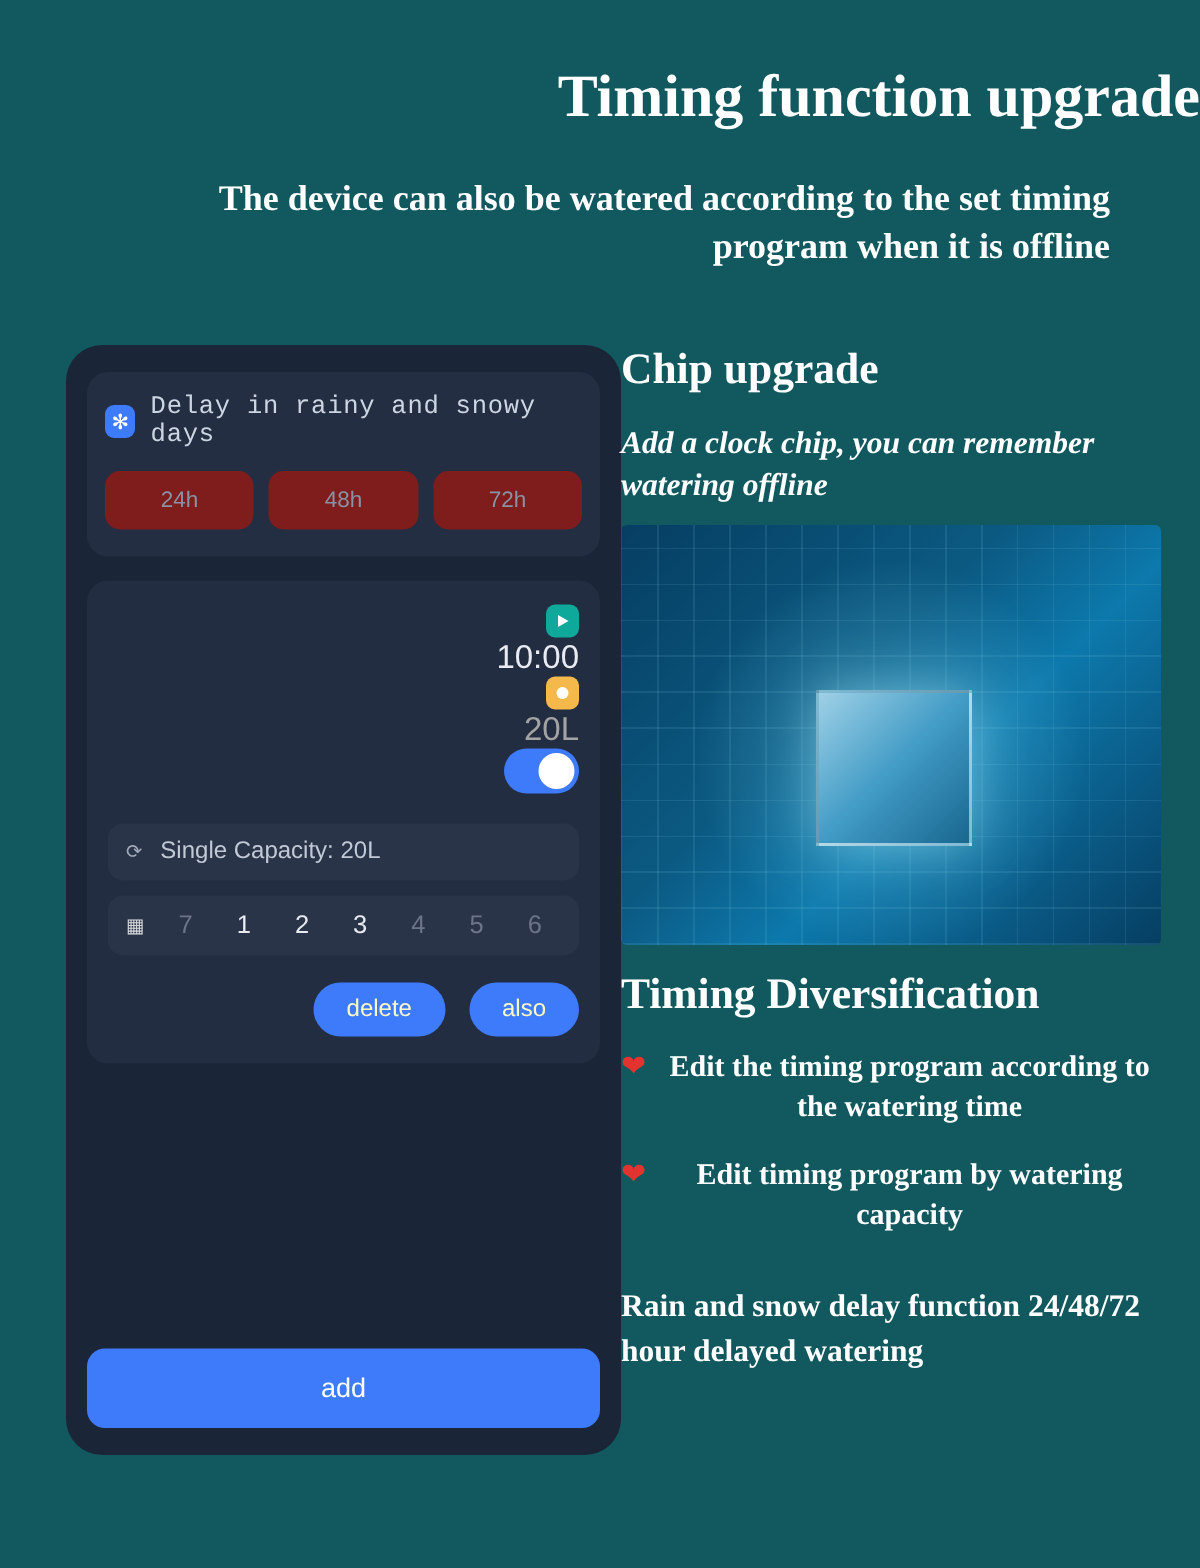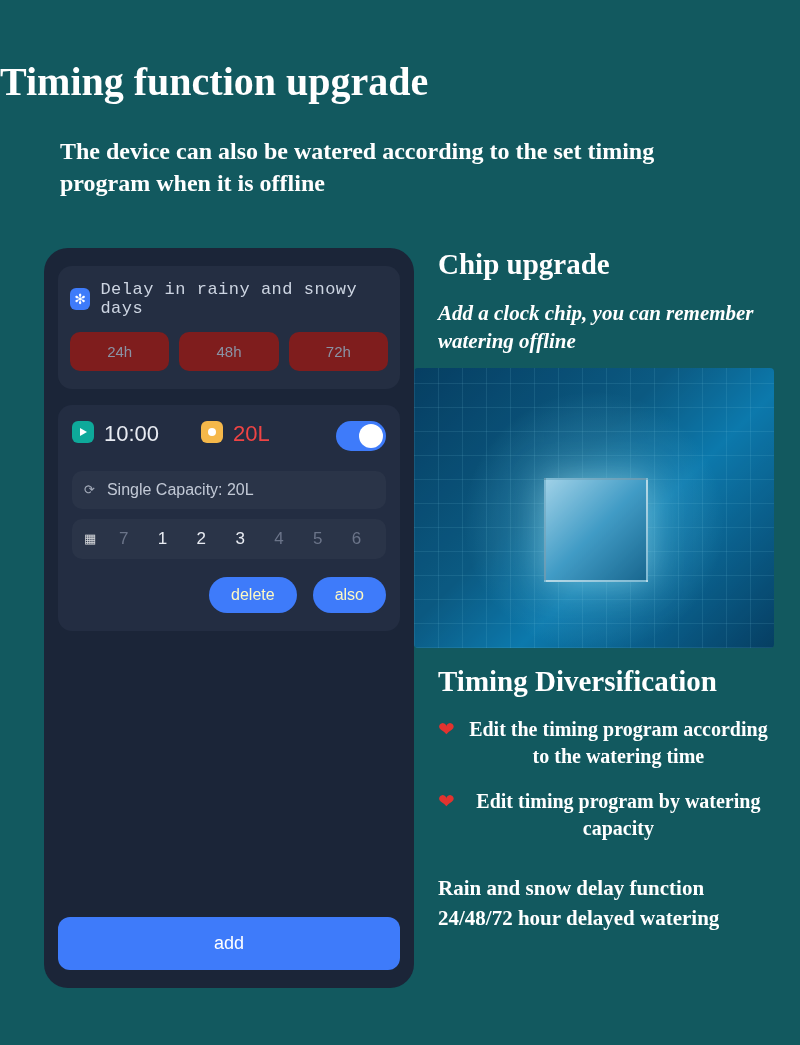--- a/index.html
+++ b/index.html
@@ -6,27 +6,27 @@
 body {
   width: 800px;
   height: 1045px;
   background: #12595f;
   font-family: Georgia, 'Times New Roman', serif;
   color: #fff;
   position: relative;
   overflow: hidden;
 }
 .page-title {
-  text-align: left;
+  text-align: right;
   font-size: 40px;
   font-weight: bold;
-  padding-top: 58px;
+  padding-top: 40px;
 }
 .page-subtitle {
-  text-align: left;
+  text-align: right;
   font-size: 24px;
   font-weight: bold;
   padding: 30px 60px 0;
   line-height: 1.35;
 }
 .content-wrap {
   position: relative;
   margin-top: 48px;
   display: flex;
 }
@@ -83,21 +83,22 @@
   font-size: 15px;
 }
 .schedule-card {
   background: #232d42;
   border-radius: 14px;
   padding: 16px 14px 18px;
   margin-top: 16px;
 }
 .schedule-top {
   display: flex;
-  align-items: flex-start;
+  align-items: flex-end;
+  flex-direction: column;
 }
 .play-icon {
   width: 22px;
   height: 22px;
   background: #0ea99a;
   border-radius: 6px;
   display: flex;
   align-items: center;
   justify-content: center;
 }
@@ -111,21 +112,21 @@
   width: 22px;
   height: 22px;
   background: #f5b84a;
   border-radius: 6px;
   margin-left: 42px;
   display: flex;
   align-items: center;
   justify-content: center;
 }
 .liter-text {
-  color: #ef4444;
+  color: #a3a3a3;
   font-size: 22px;
   margin-left: 10px;
 }
 .toggle {
   margin-left: auto;
   width: 50px;
   height: 30px;
   background: #3e7bfa;
   border-radius: 15px;
   position: relative;
@@ -193,21 +194,20 @@
   margin-top: auto;
   background: #3e7bfa;
   color: #ffffff;
   text-align: center;
   padding: 16px 0;
   border-radius: 12px;
   font-size: 18px;
 }
 .right-col {
   flex: 1;
-  padding-left: 24px;
   padding-right: 28px;
   position: relative;
 }
 .chip-bg {
   position: absolute;
   top: 120px;
   left: 0;
   width: 360px;
   height: 280px;
   background:

